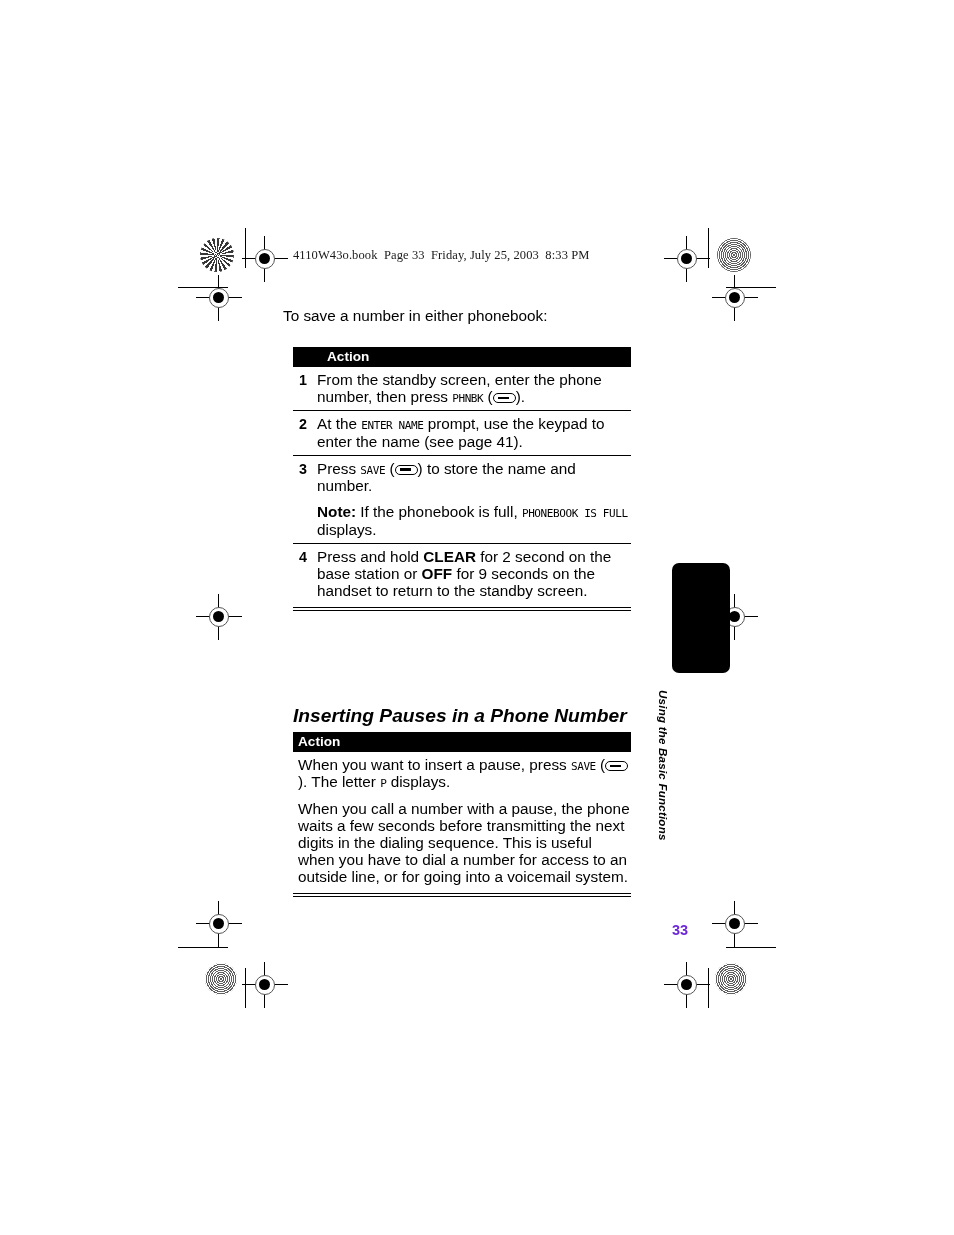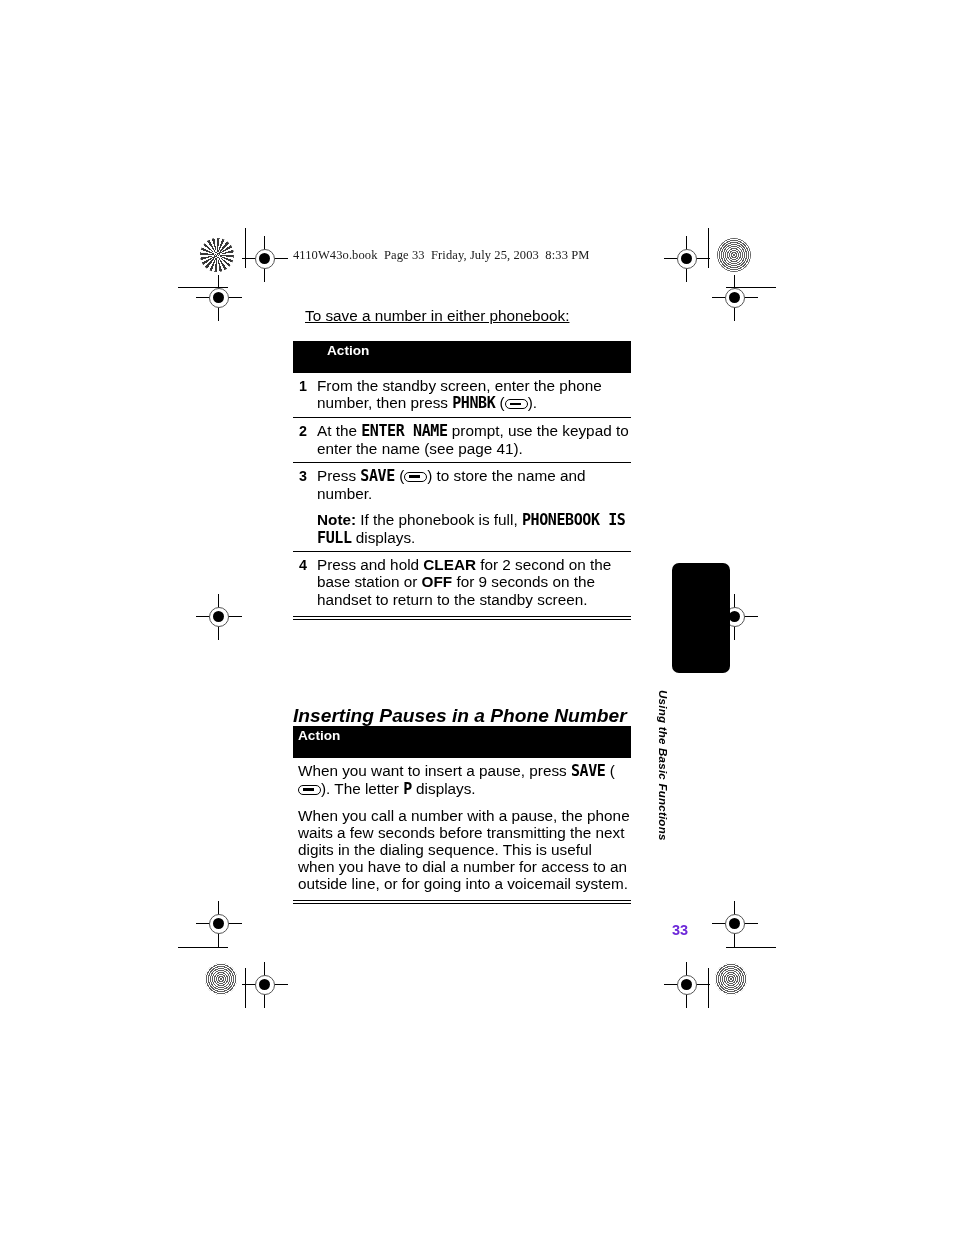--- a/index.html
+++ b/index.html
@@ -71,42 +71,42 @@
     font-family: "Liberation Serif", serif;
     font-size: 12.5px;
     color: #1a1a1a;
     white-space: pre;
     letter-spacing: 0.1px;
   }
 
   
   .intro {
     position: absolute;
-    left: 305px;
+    left: 283px;
     top: 307px;
     font-size: 15.3px;
     color: #000;
-    text-decoration: underline;
   }
 
   .table {
     position: absolute;
     left: 293px;
     width: 338px;
   }
   .table.t1 { top: 341px; }
   .table.t2 { top: 726px; }
 
   .action-bar {
     background: #000;
     color: #fff;
     font-size: 13.6px;
     font-weight: bold;
-    height: 32px;
+    height: 20px;
     line-height: 20px;
+    margin-top: 6px;
   }
   .action-bar.indented { padding-left: 34px; }
   .action-bar.flush    { padding-left: 5px; }
 
   .row {
     display: flex;
     padding-top: 4px;
     padding-bottom: 5px;
   }
   .row + .row { border-top: 1.6px solid #000; }
@@ -137,23 +137,23 @@
     height: 0;
     border-top: 1.8px solid #000;
     border-bottom: 1.8px solid #000;
     margin-top: 3px;
     padding-top: 1.8px;
   }
 
   
   .lcd {
     font-family: "DejaVu Sans Mono", monospace;
-    font-size: 15px;
+    font-size: 11px;
     letter-spacing: -0.4px;
-    font-weight: 700;
+    font-weight: 400;
   }
 
   
   .softkey {
     display: inline-block;
     position: relative;
     width: 23px;
     height: 10px;
     border: 1.6px solid #000;
     border-radius: 6px;

